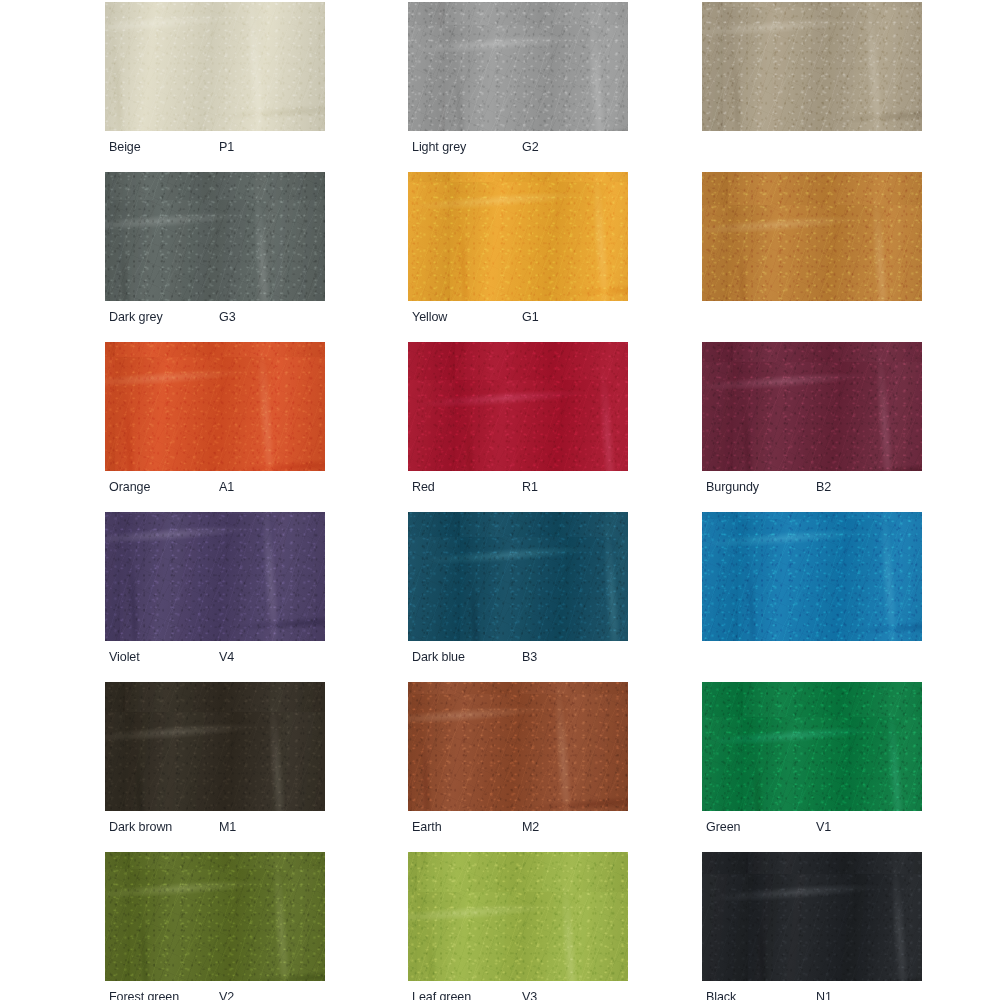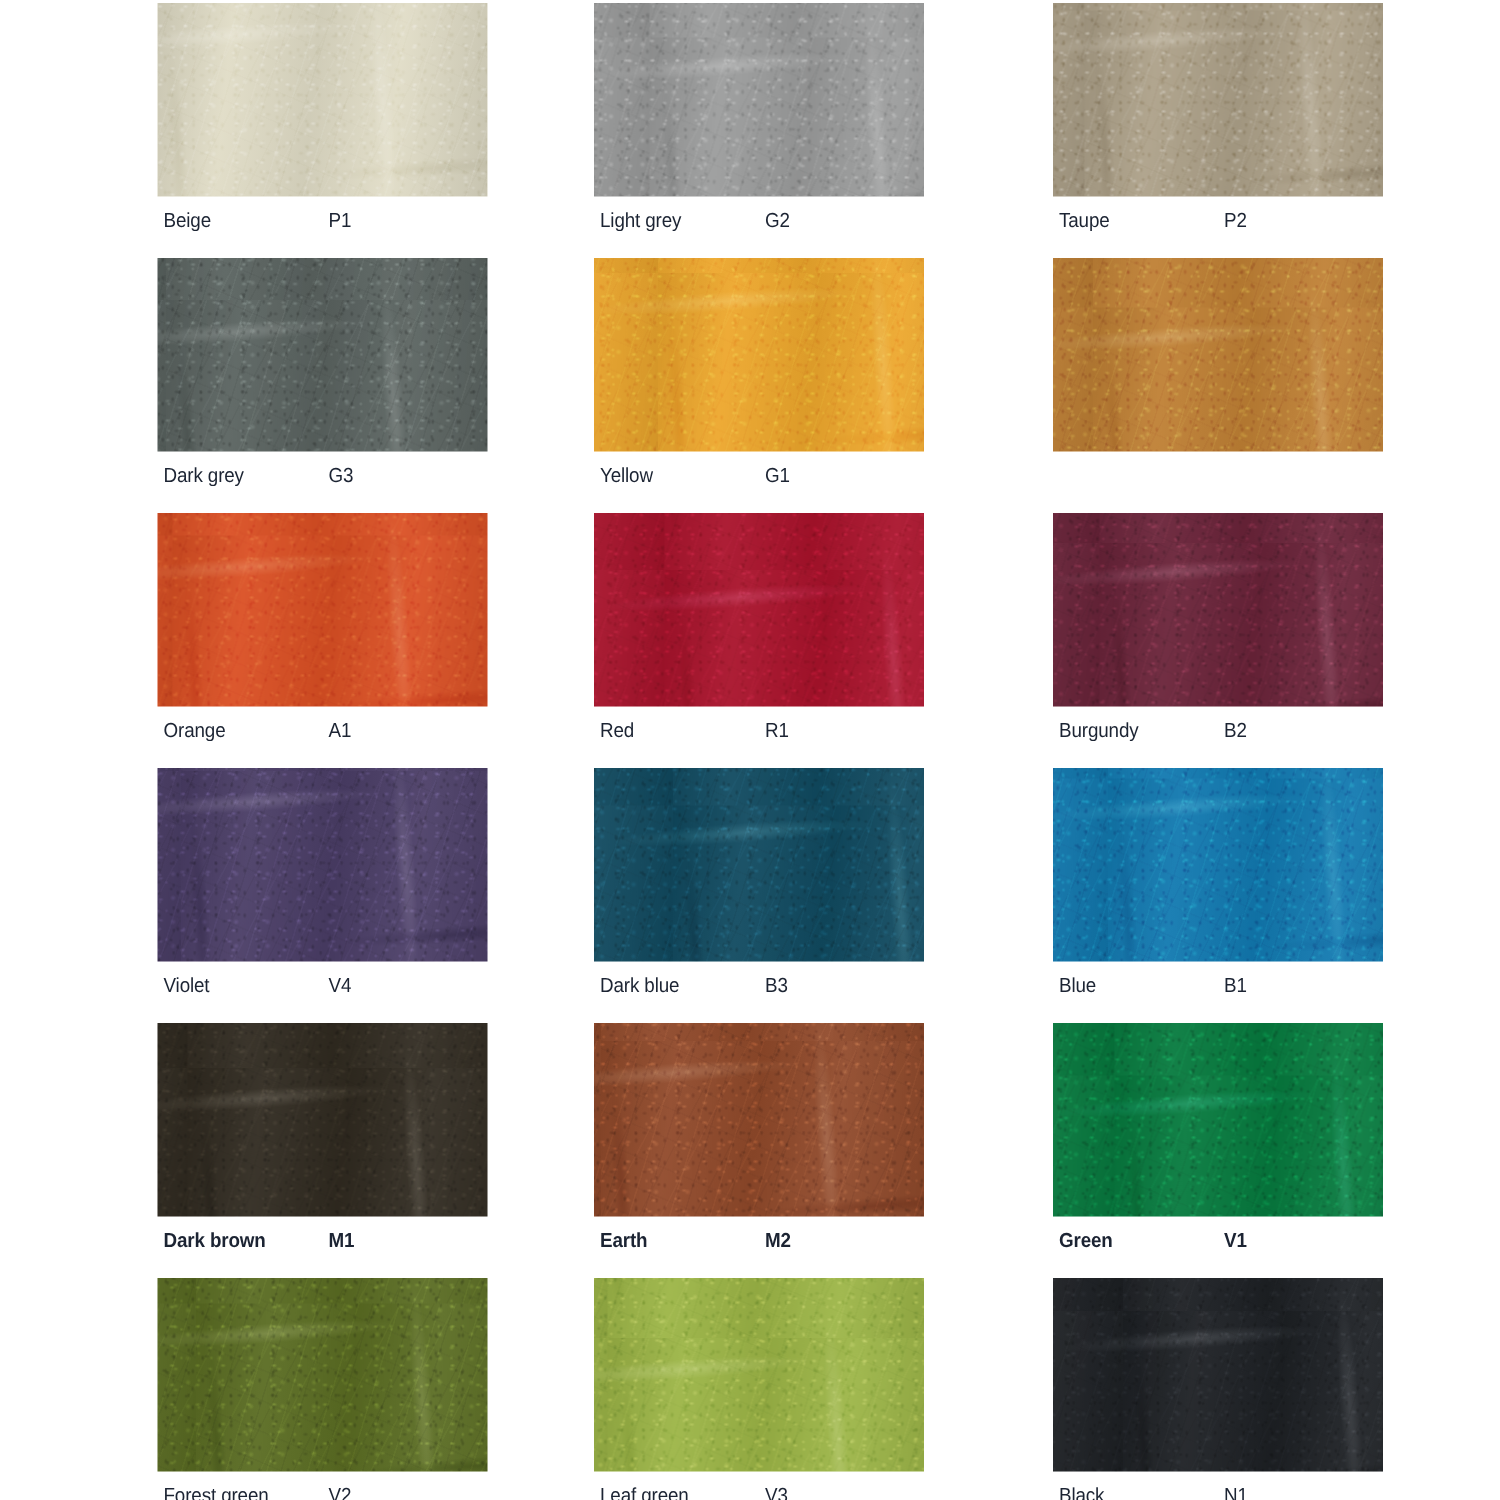--- a/index.html
+++ b/index.html
@@ -22,29 +22,29 @@
     height: 1000px;
   }
 
   .swatch-cell {
     position: absolute;
     width: 192px;
   }
 
   
   .col-0 { left: 105px; }
-  .col-1 { left: 396px; }
+  .col-1 { left: 408px; }
   .col-2 { left: 702px; }
 
   
   .row-0 { top: 2px; }
   .row-1 { top: 172px; }
   .row-2 { top: 342px; text-decoration: underline; }
   .row-3 { top: 512px; }
-  .row-4 { top: 682px; font-weight: bold; }
+  .row-4 { top: 682px; }
   .row-5 { top: 852px; }
 
   .swatch-chip {
     position: relative;
     width: 220px;
     height: 129px;
     overflow: hidden;
     background-repeat: repeat;
   }
 
@@ -172,24 +172,20 @@
         <span class="swatch-code">G2</span>
       </div>
     </div>
     <div class="swatch-cell col-2 row-0">
       <div class="swatch-chip" title="Taupe" style="background-color: rgb(173, 161, 137);">
         <div class="grain-shade" style="background-position: 21px 5px;"></div>
         <div class="grain-veins" style="background-position: 21px 5px;"></div>
         <div class="grain-coarse" style="background-position: 21px 5px;"></div>
         <div class="grain" style="background-position: 21px 5px;"></div>
       </div>
-      <div class="swatch-caption">
-        <span class="swatch-name">Taupe</span>
-        <span class="swatch-code">P2</span>
-      </div>
     </div>
     <div class="swatch-cell col-0 row-1">
       <div class="swatch-chip" title="Dark grey" style="background-color: rgb(90, 99, 96);">
         <div class="grain-shade" style="background-position: 5px 28px;"></div>
         <div class="grain-veins" style="background-position: 5px 28px;"></div>
         <div class="grain-coarse" style="background-position: 5px 28px;"></div>
         <div class="grain" style="background-position: 5px 28px;"></div>
       </div>
       <div class="swatch-caption">
         <span class="swatch-name">Dark grey</span>
@@ -276,24 +272,20 @@
         <span class="swatch-code">B3</span>
       </div>
     </div>
     <div class="swatch-cell col-2 row-3">
       <div class="swatch-chip" title="Blue" style="background-color: rgb(17, 121, 176);">
         <div class="grain-shade" style="background-position: 36px 7px;"></div>
         <div class="grain-veins" style="background-position: 36px 7px;"></div>
         <div class="grain-coarse" style="background-position: 36px 7px;"></div>
         <div class="grain" style="background-position: 36px 7px;"></div>
       </div>
-      <div class="swatch-caption">
-        <span class="swatch-name">Blue</span>
-        <span class="swatch-code">B1</span>
-      </div>
     </div>
     <div class="swatch-cell col-0 row-4">
       <div class="swatch-chip" title="Dark brown" style="background-color: rgb(48, 42, 32);">
         <div class="grain-shade" style="background-position: 20px 30px;"></div>
         <div class="grain-veins" style="background-position: 20px 30px;"></div>
         <div class="grain-coarse" style="background-position: 20px 30px;"></div>
         <div class="grain" style="background-position: 20px 30px;"></div>
       </div>
       <div class="swatch-caption">
         <span class="swatch-name">Dark brown</span>

